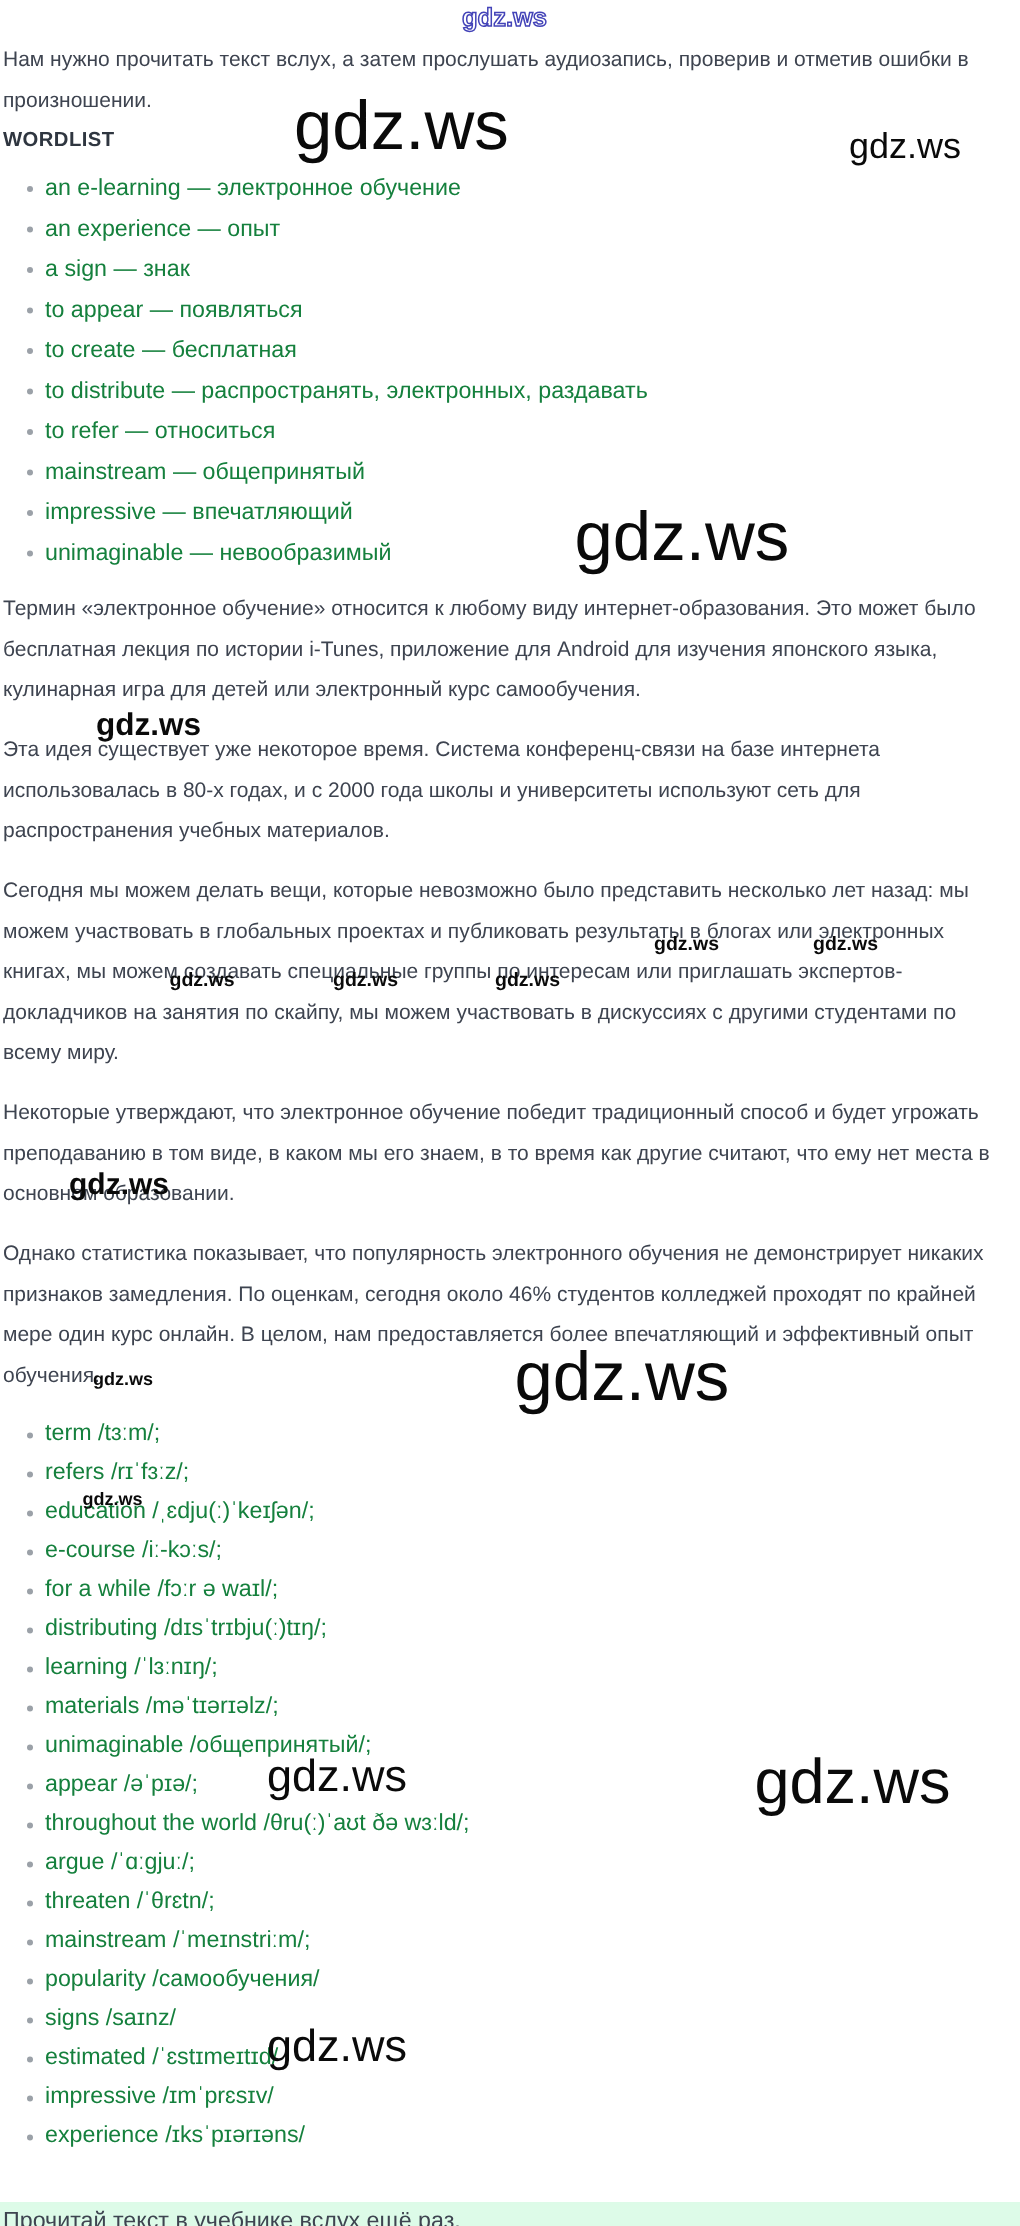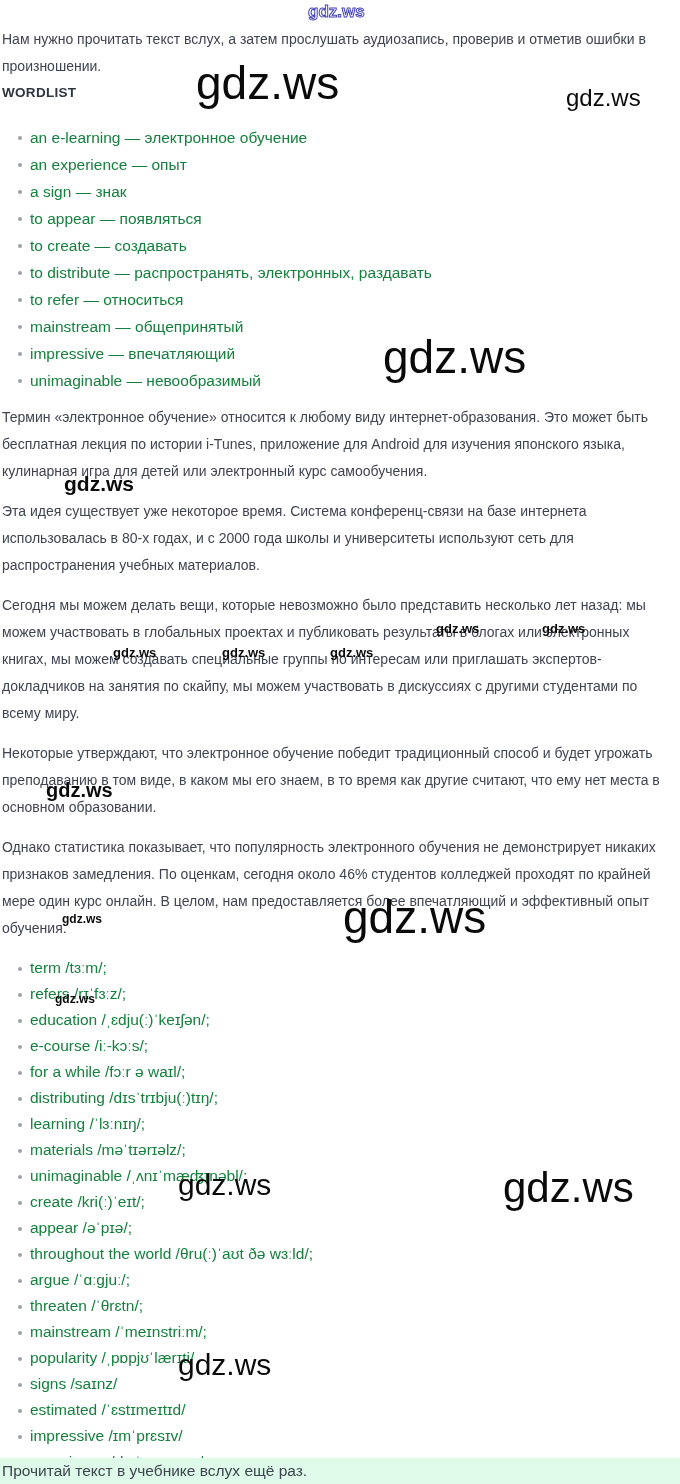--- a/index.html
+++ b/index.html
@@ -4,27 +4,27 @@
 <style>
   html,body{margin:0;padding:0;}
   body{
     width:680px;height:1484px;background:#ffffff;
     font-family:"Liberation Sans","DejaVu Sans",sans-serif;
     color:#3e4450;position:relative;overflow:hidden;
   }
   .content{padding:26px 3px 0 2px;position:relative;}
   p.text{margin:0 0 13px 0;font-size:14px;line-height:27px;color:#3e4450;}
   p.intro{margin:0 0 5px 0;}
-  h2.wl-title{margin:0 0 24px 0;font-size:13.5px;font-weight:700;color:#2f3640;letter-spacing:.3px;}
+  h2.wl-title{margin:0 0 12px 0;font-size:13.5px;font-weight:700;color:#2f3640;letter-spacing:.3px;}
   ul.wl{list-style:none;margin:0 0 10px 0;padding:0 0 0 28px;}
   ul.wl li{position:relative;font-size:15.5px;line-height:27px;color:#15803d;}
   ul.wl li::before{content:"";position:absolute;left:-12px;top:11.5px;width:4px;height:4px;border-radius:50%;background:#9ba1a8;}
   ul.tr li{line-height:26px;}
   .footer-bar{
-    position:absolute;left:0;right:0;bottom:0;height:26px;
+    position:absolute;left:0;right:0;bottom:0;height:16px;
     background:#ddfbe8;font-size:15.5px;line-height:26px;color:#3e4450;
     padding-left:2px;white-space:nowrap;
   }
   
   .wm{position:absolute;color:#0a0a0a;font-weight:600;white-space:nowrap;z-index:5;}
   .wm-outline{color:#ffffff;-webkit-text-stroke:1px #4343b8;font-weight:700;}
   .wm-top{left:308px;top:2px;font-size:17px;}
   .wm-big1{left:196px;top:56px;font-size:46px;font-weight:500;}
   .wm-medr{left:566px;top:84px;font-size:24px;font-weight:500;}
   .wm-big2{left:383px;top:330px;font-size:46px;font-weight:500;}
@@ -67,51 +67,50 @@
 
   <p class="text intro">Нам нужно прочитать текст вслух, а затем прослушать аудиозапись, проверив и отметив ошибки в произношении.</p>
 
   <h2 class="wl-title">WORDLIST</h2>
 
   <ul class="wl">
     <li>an e-learning — электронное обучение</li>
     <li>an experience — опыт</li>
     <li>a sign — знак</li>
     <li>to appear — появляться</li>
-    <li>to create — создавать</li>
+    <li>to create — бесплатная</li>
     <li>to distribute — распространять, электронных, раздавать</li>
     <li>to refer — относиться</li>
     <li>mainstream — общепринятый</li>
     <li>impressive — впечатляющий</li>
     <li>unimaginable — невообразимый</li>
   </ul>
 
-  <p class="text">Термин «электронное обучение» относится к любому виду интернет-образования. Это может быть бесплатная лекция по истории i-Tunes, приложение для Android для изучения японского языка, кулинарная игра для детей или электронный курс самообучения.</p>
+  <p class="text">Термин «электронное обучение» относится к любому виду интернет-образования. Это может было бесплатная лекция по истории i-Tunes, приложение для Android для изучения японского языка, кулинарная игра для детей или электронный курс самообучения.</p>
   <p class="text">Эта идея существует уже некоторое время. Система конференц-связи на базе интернета использовалась в 80-х годах, и с 2000 года школы и университеты используют сеть для распространения учебных материалов.</p>
   <p class="text">Сегодня мы можем делать вещи, которые невозможно было представить несколько лет назад: мы можем участвовать в глобальных проектах и публиковать результаты в блогах или электронных книгах, мы можем создавать специальные группы по интересам или приглашать экспертов-докладчиков на занятия по скайпу, мы можем участвовать в дискуссиях с другими студентами по всему миру.</p>
   <p class="text">Некоторые утверждают, что электронное обучение победит традиционный способ и будет угрожать преподаванию в том виде, в каком мы его знаем, в то время как другие считают, что ему нет места в основном образовании.</p>
   <p class="text">Однако статистика показывает, что популярность электронного обучения не демонстрирует никаких признаков замедления. По оценкам, сегодня около 46% студентов колледжей проходят по крайней мере один курс онлайн. В целом, нам предоставляется более впечатляющий и эффективный опыт обучения.</p>
 
   <ul class="wl tr">
     <li>term /tɜːm/;</li>
     <li>refers /rɪˈfɜːz/;</li>
     <li>education /ˌɛdju(ː)ˈkeɪʃən/;</li>
     <li>e-course /iː-kɔːs/;</li>
     <li>for a while /fɔːr ə waɪl/;</li>
     <li>distributing /dɪsˈtrɪbju(ː)tɪŋ/;</li>
     <li>learning /ˈlɜːnɪŋ/;</li>
     <li>materials /məˈtɪərɪəlz/;</li>
-    <li>unimaginable /ˌʌnɪˈmæʤɪnəbl/;</li>
-    <li>create /kri(ː)ˈeɪt/;</li>
+    <li>unimaginable /общепринятый/;</li>
     <li>appear /əˈpɪə/;</li>
     <li>throughout the world /θru(ː)ˈaʊt ðə wɜːld/;</li>
     <li>argue /ˈɑːgjuː/;</li>
     <li>threaten /ˈθrɛtn/;</li>
     <li>mainstream /ˈmeɪnstriːm/;</li>
-    <li>popularity /ˌpɒpjʊˈlærɪti/</li>
+    <li>popularity /самообучения/</li>
     <li>signs /saɪnz/</li>
     <li>estimated /ˈɛstɪmeɪtɪd/</li>
     <li>impressive /ɪmˈprɛsɪv/</li>
     <li>experience /ɪksˈpɪərɪəns/</li>
   </ul>
 
 </div>
 
 <div class="footer-bar">
   <span>Прочитай текст в учебнике вслух ещё раз.</span>

